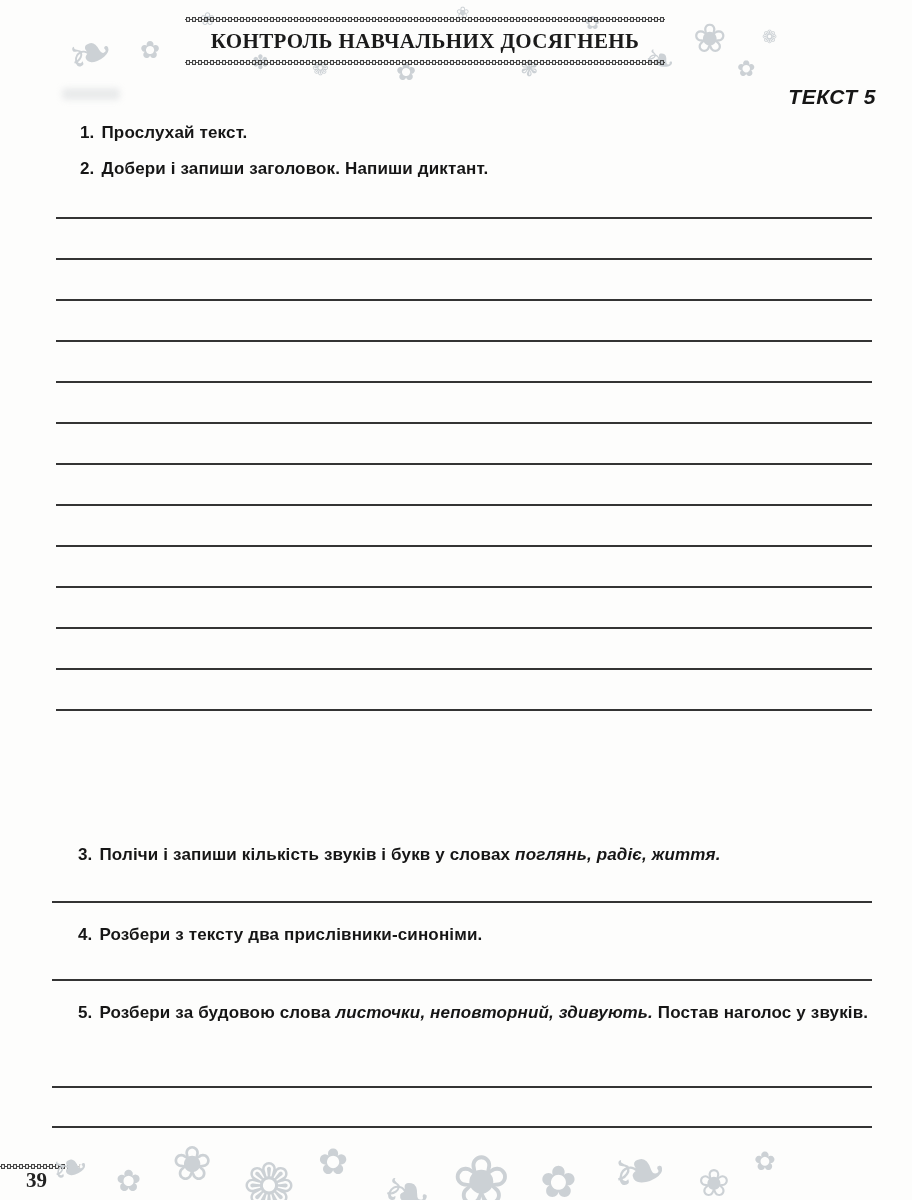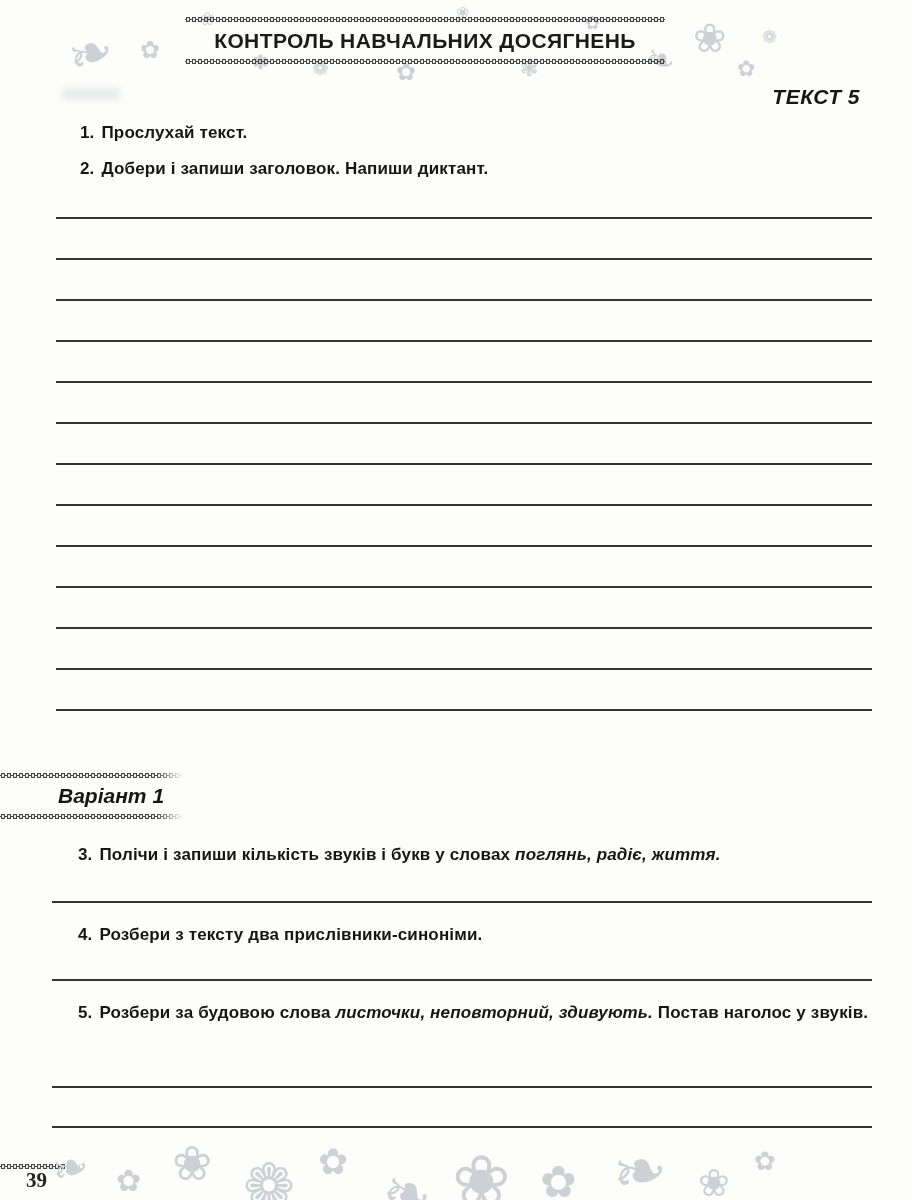--- a/index.html
+++ b/index.html
@@ -12,26 +12,26 @@
   .chain{
     height:7px;
     background-image:radial-gradient(circle at 3px 3.5px, rgba(255,255,255,0) 1.1px, #474747 1.2px 2.5px, rgba(255,255,255,0) 2.7px);
     background-size:6px 7px; background-repeat:repeat-x;
   }
   .chain.fade{-webkit-mask-image:linear-gradient(90deg,#000 85%,transparent);mask-image:linear-gradient(90deg,#000 85%,transparent);}
   
   .band{position:absolute; left:185px; top:16px; width:480px;}
   .band-title{
     text-align:center; padding:6px 0 5px;
-    font-family:Liberation Sans, sans-serif; font-weight:bold;
+    font-family:Liberation Serif, serif; font-weight:bold;
     font-size:21px; letter-spacing:.4px; color:#1b1b1b;
   }
   
   .text5{
-    position:absolute; top:85px; right:52px;
+    position:absolute; top:85px; right:36px;
     font-weight:bold; font-style:italic; font-size:21px; letter-spacing:.5px;
   }
   .variant-band{position:absolute; left:0; top:772px; width:183px;}
   .variant-label{
     margin:5px 0 5px 58px; font-weight:bold; font-style:italic;
     font-size:21px; white-space:nowrap;
   }
   
   .task{position:absolute; display:flex; gap:7px; font-weight:bold; font-size:17px; line-height:1.52; letter-spacing:.15px;}
   .task .num{flex:0 0 auto;}
@@ -107,25 +107,20 @@
       <div class="wline" style="top: 422px;"></div>
       <div class="wline" style="top: 463px;"></div>
       <div class="wline" style="top: 504px;"></div>
       <div class="wline" style="top: 545px;"></div>
       <div class="wline" style="top: 586px;"></div>
       <div class="wline" style="top: 627px;"></div>
       <div class="wline" style="top: 668px;"></div>
       <div class="wline" style="top: 709px;"></div>
     </div>
 
-  <div class="variant-band">
-    <div class="chain fade"></div>
-    <div class="variant-label">Варіант 1</div>
-    <div class="chain fade"></div>
-  </div>
 
   <div class="task t3">
     <span class="num">3.</span>
     <span><span>Полічи і запиши кількість звуків і букв у словах </span><span class="seg-italic">поглянь, радіє, життя.</span></span>
   </div>
   <div class="task t4">
     <span class="num">4.</span>
     <span><span>Розбери з тексту два прислівники-синоніми.</span></span>
   </div>
   <div class="task t5">

